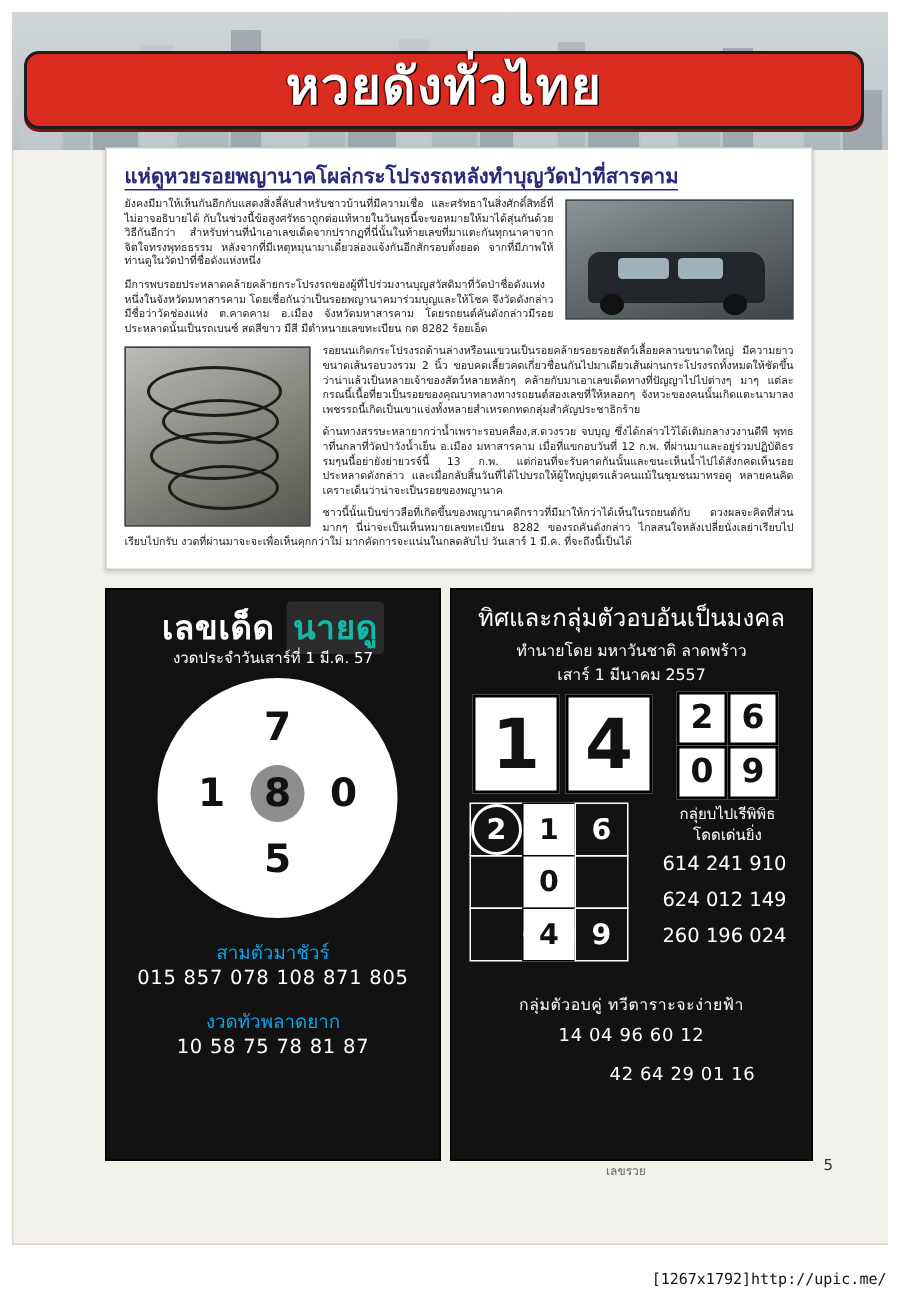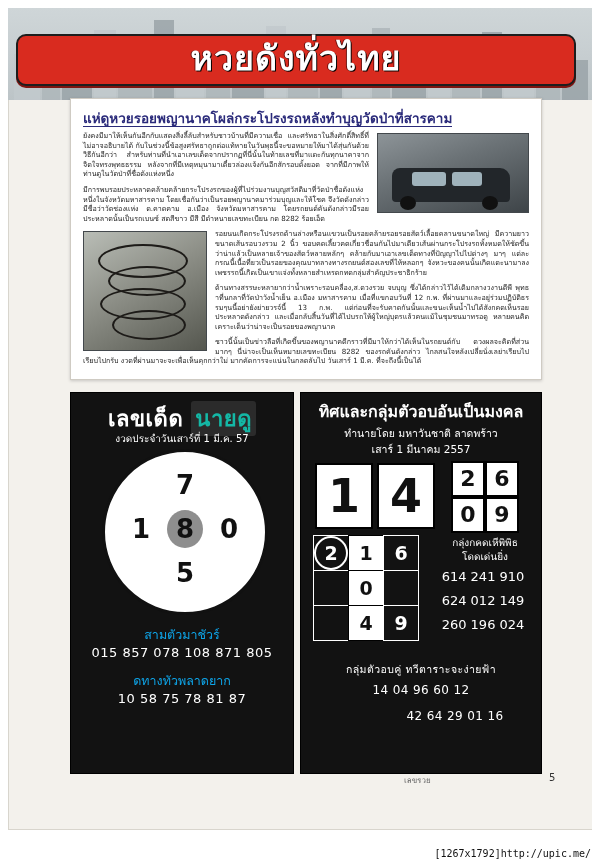--- a/index.html
+++ b/index.html
@@ -57,21 +57,21 @@
   .cgrid{position:absolute;left:0;top:0;width:160px;height:160px;}
   .cgrid .num{position:absolute;font-size:26px;font-weight:bold;color:#111;text-align:center;width:36px;}
   .cgrid .oval{position:absolute;left:62px;top:58px;width:36px;height:38px;border-radius:50%;
                background:#8e8e8e;}
   .cgrid .oval span{display:block;line-height:38px;text-align:center;font-size:26px;font-weight:bold;color:#111;}
 
   .lbl{position:absolute;width:222px;left:0;text-align:center;color:#0ea5e9;}
   .nums{position:absolute;width:222px;left:0;text-align:center;color:#fff;font-size:12.5px;letter-spacing:.5px;}
 
   
-  .pr-title{position:absolute;left:0;top:6px;width:240px;text-align:center;color:#fff;font-size:16px;font-weight:bold;}
+  .pr-title{position:absolute;left:0;top:6px;width:240px;text-align:center;color:#fff;font-size:16px;font-weight:normal;}
   .pr-sub{position:absolute;left:0;width:240px;text-align:center;color:#fff;font-size:10.5px;}
   .bigbox{position:absolute;background:#ffffff;border:2px solid #000;}
   .bigbox span{display:block;text-align:center;color:#111;font-weight:bold;}
   .minibox{position:absolute;background:#ffffff;border:2px solid #000;}
   .minibox span{display:block;text-align:center;color:#111;font-weight:bold;}
 
   .gridbox{position:absolute;left:12px;top:142px;width:104px;height:104px;}
   .gc{position:absolute;width:34px;height:34px;border:1px solid #fff;color:#fff;
       font-size:19px;font-weight:bold;text-align:center;line-height:34px;}
   .gc.on{background:#ffffff;color:#111;border:1px solid #000;}
@@ -168,21 +168,21 @@
         <div class="oval">
           <span>8</span>
         </div>
         <div class="num" style="left:106px;top:62px;">0</div>
         <div class="num" style="left:62px;top:106px;">5</div>
       </div>
     </div>
 
     <div class="lbl" style="top:232px;font-size:12.5px;">สามตัวมาชัวร์</div>
     <div class="nums" style="top:252px;font-size:13px;">015 857 078 108 871 805</div>
-    <div class="lbl" style="top:278px;font-size:12.5px;">ดทางทัวพลาดยาก</div>
+    <div class="lbl" style="top:278px;font-size:12.5px;">งวดทัวพลาดยาก</div>
     <div class="nums" style="top:298px;font-size:13px;">10 58 75 78 81 87</div>
   </div>
 
   <div class="panel panelR">
     <div class="pr-title">ทิศและกลุ่มตัวอบอันเป็นมงคล</div>
     <div class="pr-sub" style="top:32px;">ทำนายโดย มหาวันชาติ ลาดพร้าว</div>
     <div class="pr-sub" style="top:48px;">เสาร์ 1 มีนาคม 2557</div>
 
     <div class="bigbox" style="left:14px;top:70px;width:54px;height:62px;">
       <span style="font-size:46px;line-height:62px;">1</span>
@@ -210,21 +210,21 @@
       <div class="gc" style="left:0px;top:35px;"></div>
       <div class="gc on" style="left:35px;top:35px;">0</div>
       <div class="gc" style="left:70px;top:35px;"></div>
       <div class="gc" style="left:0px;top:70px;"></div>
       <div class="gc on" style="left:35px;top:70px;">4</div>
       <div class="gc" style="left:70px;top:70px;">9</div>
       <div class="circled" style="left:1px;top:1px;width:30px;height:30px;"></div>
       <div class="circled" style="left:36px;top:71px;width:30px;height:30px;"></div>
     </div>
 
-    <div class="rtxt" style="left:130px;top:142px;width:108px;font-size:10px;">กลุ่งกคดเหีพิพิธ</div>
+    <div class="rtxt" style="left:130px;top:142px;width:108px;font-size:10px;">กลุ่ยบไปเรีพิพิธ</div>
     <div class="rtxt" style="left:130px;top:156px;width:108px;font-size:10px;">โดดเด่นยิ่ง</div>
     <div class="rtxt" style="left:126px;top:176px;width:112px;font-size:13px;">614 241 910</div>
     <div class="rtxt" style="left:126px;top:200px;width:112px;font-size:13px;">624 012 149</div>
     <div class="rtxt" style="left:126px;top:224px;width:112px;font-size:13px;">260 196 024</div>
 
     <div class="rrow" style="top:268px;font-size:10.5px;">กลุ่มตัวอบคู่ ทวีตาราะจะง่ายฟ้า</div>
     <div class="rrow" style="top:290px;">14  04  96  60  12</div>
     <div class="rrow" style="top:316px;padding-left:34px;">42  64  29  01  16</div>
   </div>
 

